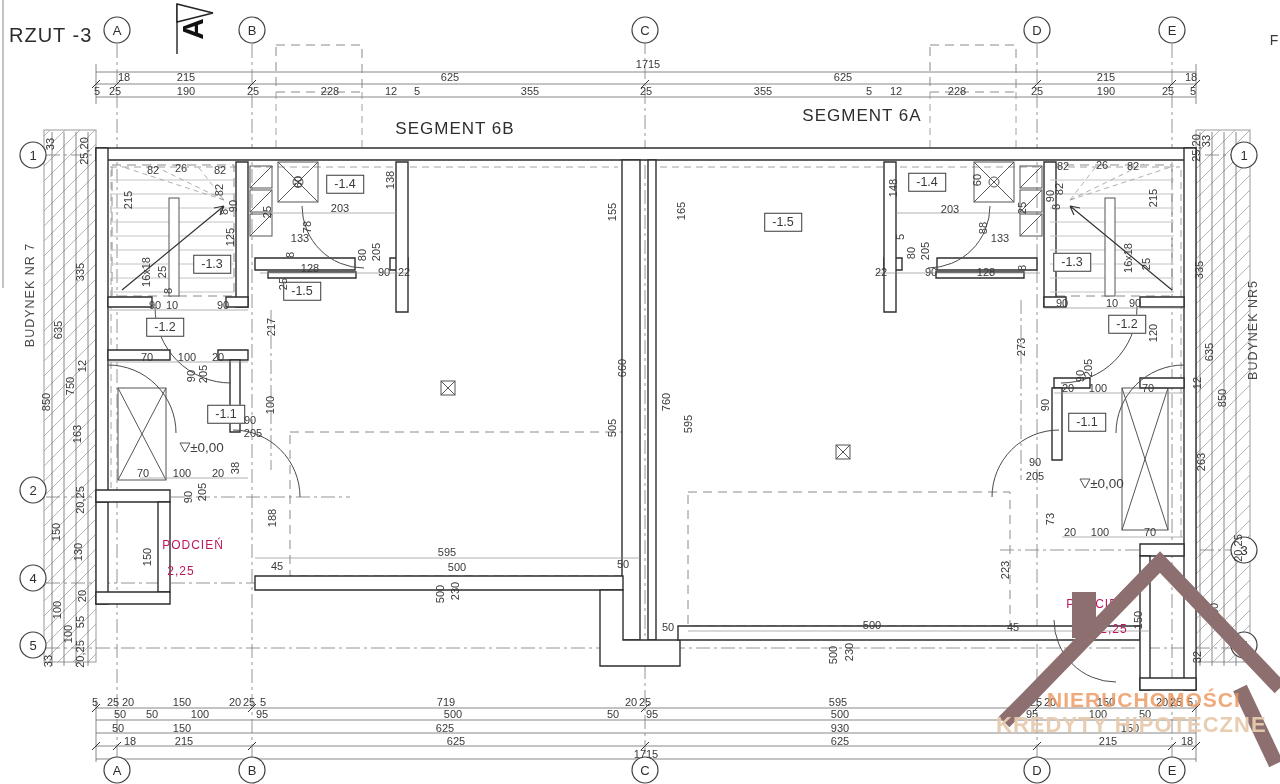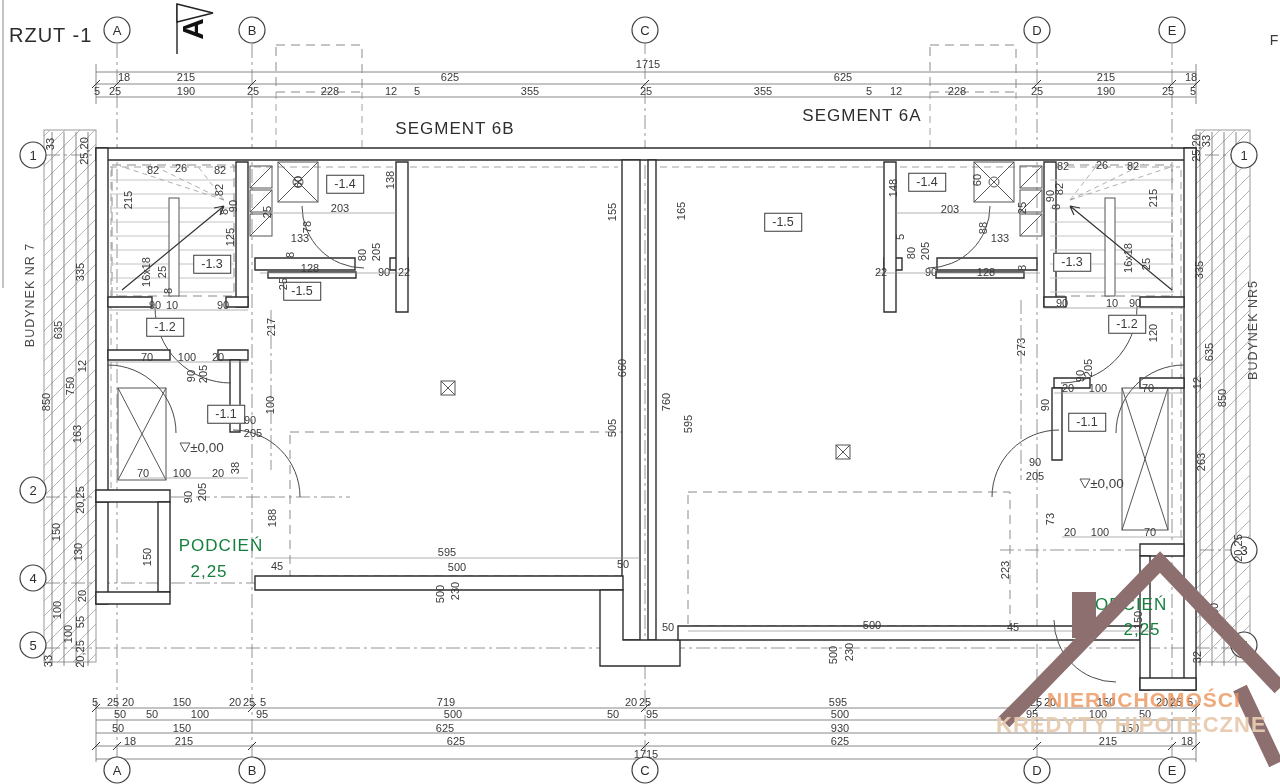--- a/index.html
+++ b/index.html
@@ -6,21 +6,21 @@
     font-family:"Liberation Sans",sans-serif;}
   .stage{position:relative;width:1280px;height:784px;background:#fff;}
   svg.lines{position:absolute;left:0;top:0;}
   #anno{position:absolute;left:0;top:0;width:1280px;height:784px;}
   .an{position:absolute;transform:translate(-50%,-50%);font-size:11px;color:#3a3a3a;
       white-space:nowrap;line-height:1;}
   .dv{transform:translate(-50%,-50%) rotate(-90deg);}
   .room{border:1.3px solid #3a3a3a;background:#fff;padding:2px 7px;font-size:12.5px;}
   .seg{font-size:17px;letter-spacing:1px;color:#2e2e2e;}
   .ax{font-size:13px;color:#2e2e2e;}
-  .pod{font-size:17px;color:#15803d;letter-spacing:1px;margin-left:28px;}
+  .pod{font-size:12px;color:#be185d;letter-spacing:1px;}
   .lvl{font-size:13.5px;color:#3f3f3f;}
   .bld{transform:translate(-50%,-50%) rotate(-90deg);font-size:12.5px;color:#4a4a4a;letter-spacing:1px;}
   .north{font-size:30px;font-weight:bold;color:#111;transform:translate(-50%,-50%) rotate(-90deg);}
   .big{font-size:14px;color:#3a3a3a;}
   .title{position:absolute;left:9px;top:24px;font-size:20px;color:#2d2d2d;letter-spacing:1px;}
   .logo{position:absolute;left:990px;top:548px;width:290px;height:236px;}
   .logo .max{position:absolute;left:76px;top:56px;font-size:78px;font-weight:800;
       color:#f6873c;letter-spacing:-3px;line-height:1;}
   .logo .l2{position:absolute;left:57px;top:140px;font-size:21px;font-weight:700;
       color:rgba(236,148,90,0.8);letter-spacing:1px;}
@@ -431,21 +431,21 @@
       <span class="an d" style="left: 1150px; top: 532px;">70</span>
       <span class="an dv" style="left: 1005px; top: 570px;">223</span>
       <span class="an dv" style="left: 1138px; top: 620px;">150</span>
       <span class="an d" style="left: 668px; top: 627px;">50</span>
       <span class="an d" style="left: 872px; top: 625px;">500</span>
       <span class="an d" style="left: 1013px; top: 627px;">45</span>
       <span class="an dv" style="left: 833px; top: 655px;">500</span>
       <span class="an dv" style="left: 849px; top: 652px;">230</span>
     </div>
 
-<div class="title">RZUT -1</div>
+<div class="title">RZUT -3</div>
 
 <div class="logo">
   <svg width="290" height="236" viewBox="0 0 290 236">
     <path d="M14,174 L38,150 L170,14 L290,140" stroke="#8d6f70" stroke-width="15" fill="none"></path>
     <path d="M250,140 L286,216" stroke="#8d6f70" stroke-width="15" fill="none"></path>
     <rect x="82" y="44" width="24" height="46" fill="#8d6f70"></rect>
   </svg>
   <div class="l2">NIERUCHOMOŚCI</div>
   <div class="l3">KREDYTY HIPOTECZNE</div>
 </div>

